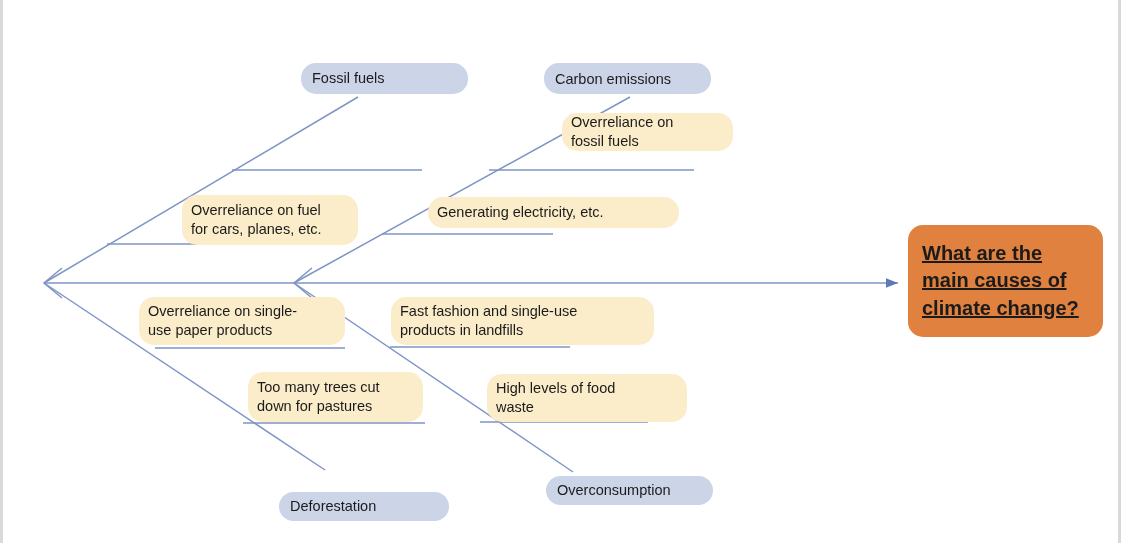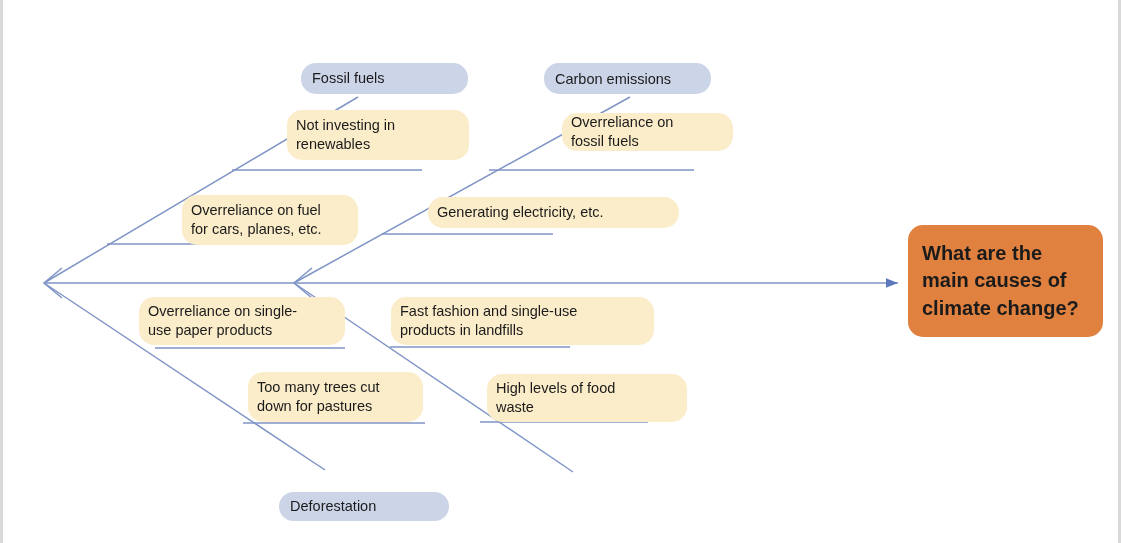--- a/index.html
+++ b/index.html
@@ -55,20 +55,21 @@
     padding: 5px 11px;
   }
   .node.head {
     background: #e0813f;
     color: #1b1b1b;
     font-size: 20px;
     font-weight: bold;
     line-height: 1.38;
     padding: 10px 14px;
     align-items: center;
+    text-decoration: underline;
   }
 </style>
 </head>
 <body>
 
 <div id="canvas">
 
   <div class="page-edge left"></div>
   <div class="page-edge right"></div>
 
@@ -110,25 +111,24 @@
   </div>
 
   <div class="node category" style="left:544px; top:63px; width:167px; height:31px;align-items:flex-end;">
     <span>Carbon emissions</span>
   </div>
 
   <div class="node category" style="left:279px; top:476px; width:170px; height:29px;margin-top:16px;">
     <span>Deforestation</span>
   </div>
 
+  <div class="node category" style="left:546px; top:476px; width:167px; height:29px;">
+    <span>Overconsumption</span>
+  </div>
 
-  <div class="node cause" style="left:287px; top:110px; width:182px; height:50px;">
-    <span>Not investing in
-renewables</span>
-  </div>
 
   <div class="node cause" style="left:182px; top:195px; width:176px; height:50px;">
     <span>Overreliance on fuel
 for cars, planes, etc.</span>
   </div>
 
   <div class="node cause" style="left:562px; top:113px; width:171px; height:38px;">
     <span>Overreliance on
 fossil fuels</span>
   </div>

